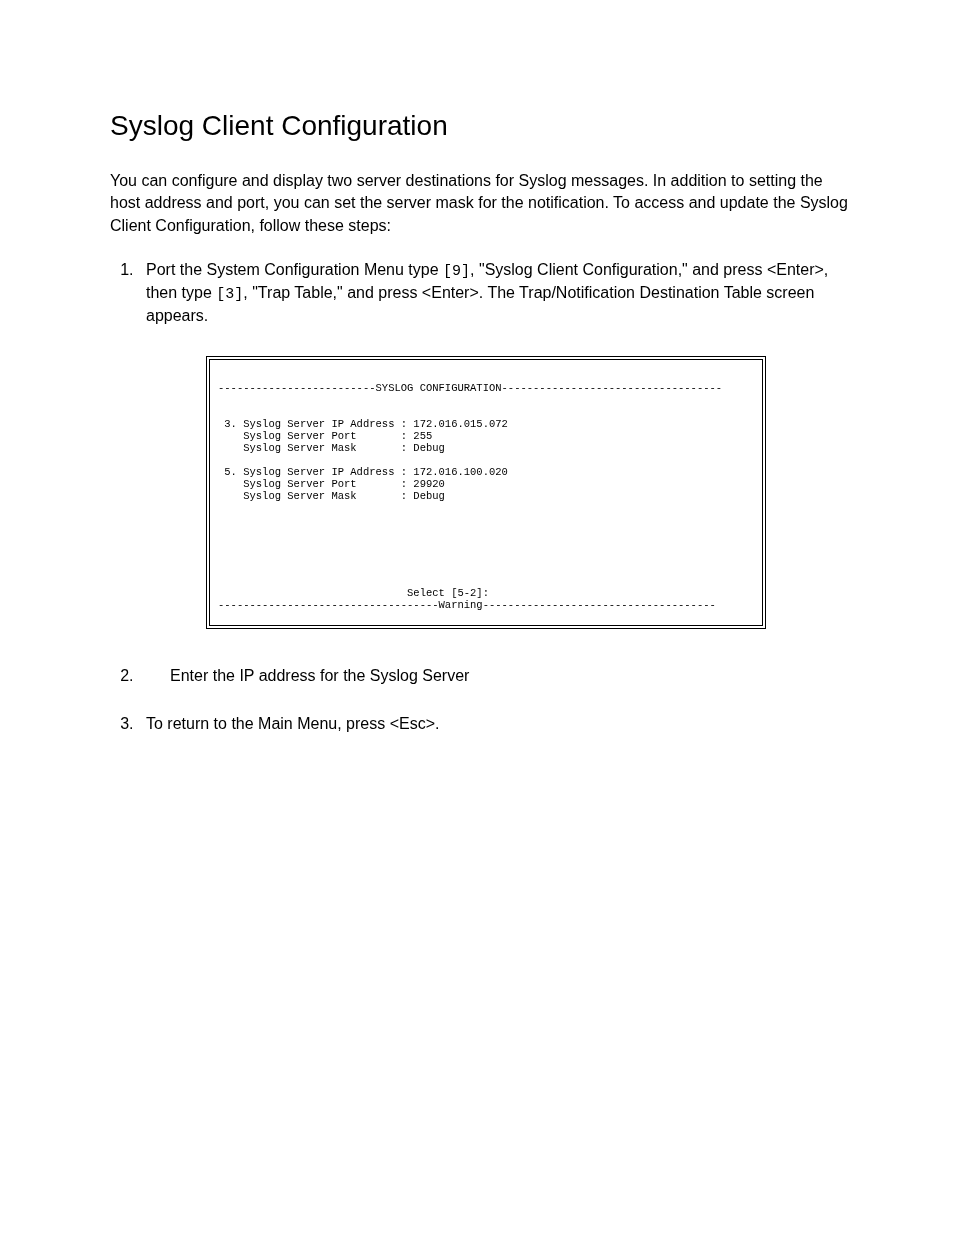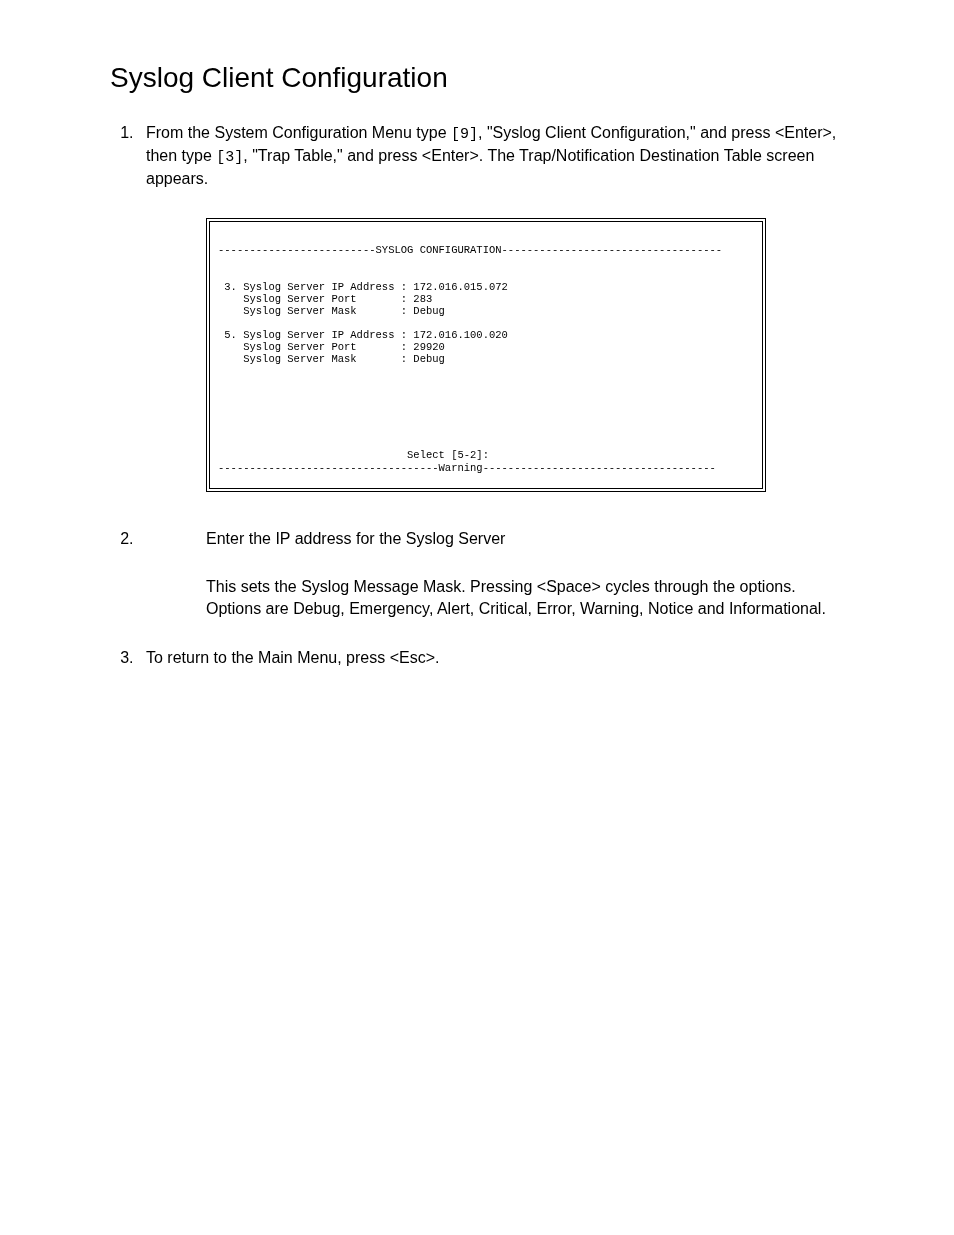--- a/index.html
+++ b/index.html
@@ -5,21 +5,21 @@
   body {
     font-family: Arial, Helvetica, sans-serif;
     margin: 0;
     padding: 0;
     background: #fff;
     color: #000;
   }
   .page {
     width: 954px;
     min-height: 1235px;
-    padding: 62px 100px 60px 110px;
+    padding: 110px 100px 60px 110px;
     box-sizing: border-box;
   }
   h1 {
     font-size: 28px;
     font-weight: normal;
     margin: 0 0 28px 0;
   }
   p.intro {
     font-size: 16px;
     line-height: 1.4;
@@ -46,47 +46,48 @@
   .terminal {
     border: 4px double #000;
     padding: 22px 8px 14px 8px;
     font-family: "Courier New", monospace;
     font-size: 10.5px;
     line-height: 1.15;
     white-space: pre;
     overflow: hidden;
   }
   .sublist {
-    margin: 26px 0 0 60px;
+    margin: 26px 0 0 24px;
   }
   .sublist p {
     margin: 0 0 26px 0;
     font-size: 16px;
     line-height: 1.4;
   }
 </style>
 </head>
 <body>
 
 <div class="page">
 
   <h1>Syslog Client Configuration</h1>
 
+  <p class="intro">You can configure and display two server destinations for Syslog messages. In addition to setting the host address and port, you can set the server mask for the notification. To access and update the Syslog Client Configuration, follow these steps:</p>
 
   <ol class="steps">
 
     <li>
-      <span>From the System Configuration Menu type </span><span class="mono-key">[9]</span><span>, "Syslog Client Configuration," and press &lt;Enter&gt;, then type </span><span class="mono-key">[3]</span><span>, "Trap Table," and press &lt;Enter&gt;. The Trap/Notification Destination Table screen appears.</span>
+      <span>Port the System Configuration Menu type </span><span class="mono-key">[9]</span><span>, "Syslog Client Configuration," and press &lt;Enter&gt;, then type </span><span class="mono-key">[3]</span><span>, "Trap Table," and press &lt;Enter&gt;. The Trap/Notification Destination Table screen appears.</span>
 
       <div class="terminal-wrap">
         <div class="terminal"><span>-------------------------</span><span>SYSLOG CONFIGURATION</span><span>-----------------------------------</span>
 
 
 <span> 3. Syslog Server IP Address : </span><span>172.016.015.072</span>
-<span>    Syslog Server Port       : </span><span>283</span>
+<span>    Syslog Server Port       : </span><span>255</span>
 <span>    Syslog Server Mask       : </span><span>Debug</span>
 
 <span> 5. Syslog Server IP Address : </span><span>172.016.100.020</span>
 <span>    Syslog Server Port       : </span><span>29920</span>
 <span>    Syslog Server Mask       : </span><span>Debug</span>
 
 
 
 
 
@@ -94,21 +95,20 @@
 
 <span>                              Select [5-2]:</span>
 <span>-----------------------------------</span><span>Warning</span><span>-------------------------------------</span>
 </div>
       </div>
     </li>
 
     <li>
       <div class="sublist">
         <p>Enter the IP address for the Syslog Server</p>
-        <p>This sets the Syslog Message Mask. Pressing &lt;Space&gt; cycles through the options. Options are Debug, Emergency, Alert, Critical, Error, Warning, Notice and Informational.</p>
       </div>
     </li>
 
     <li>
       <span>To return to the Main Menu, press &lt;Esc&gt;.</span>
     </li>
 
   </ol>
 
 </div>

